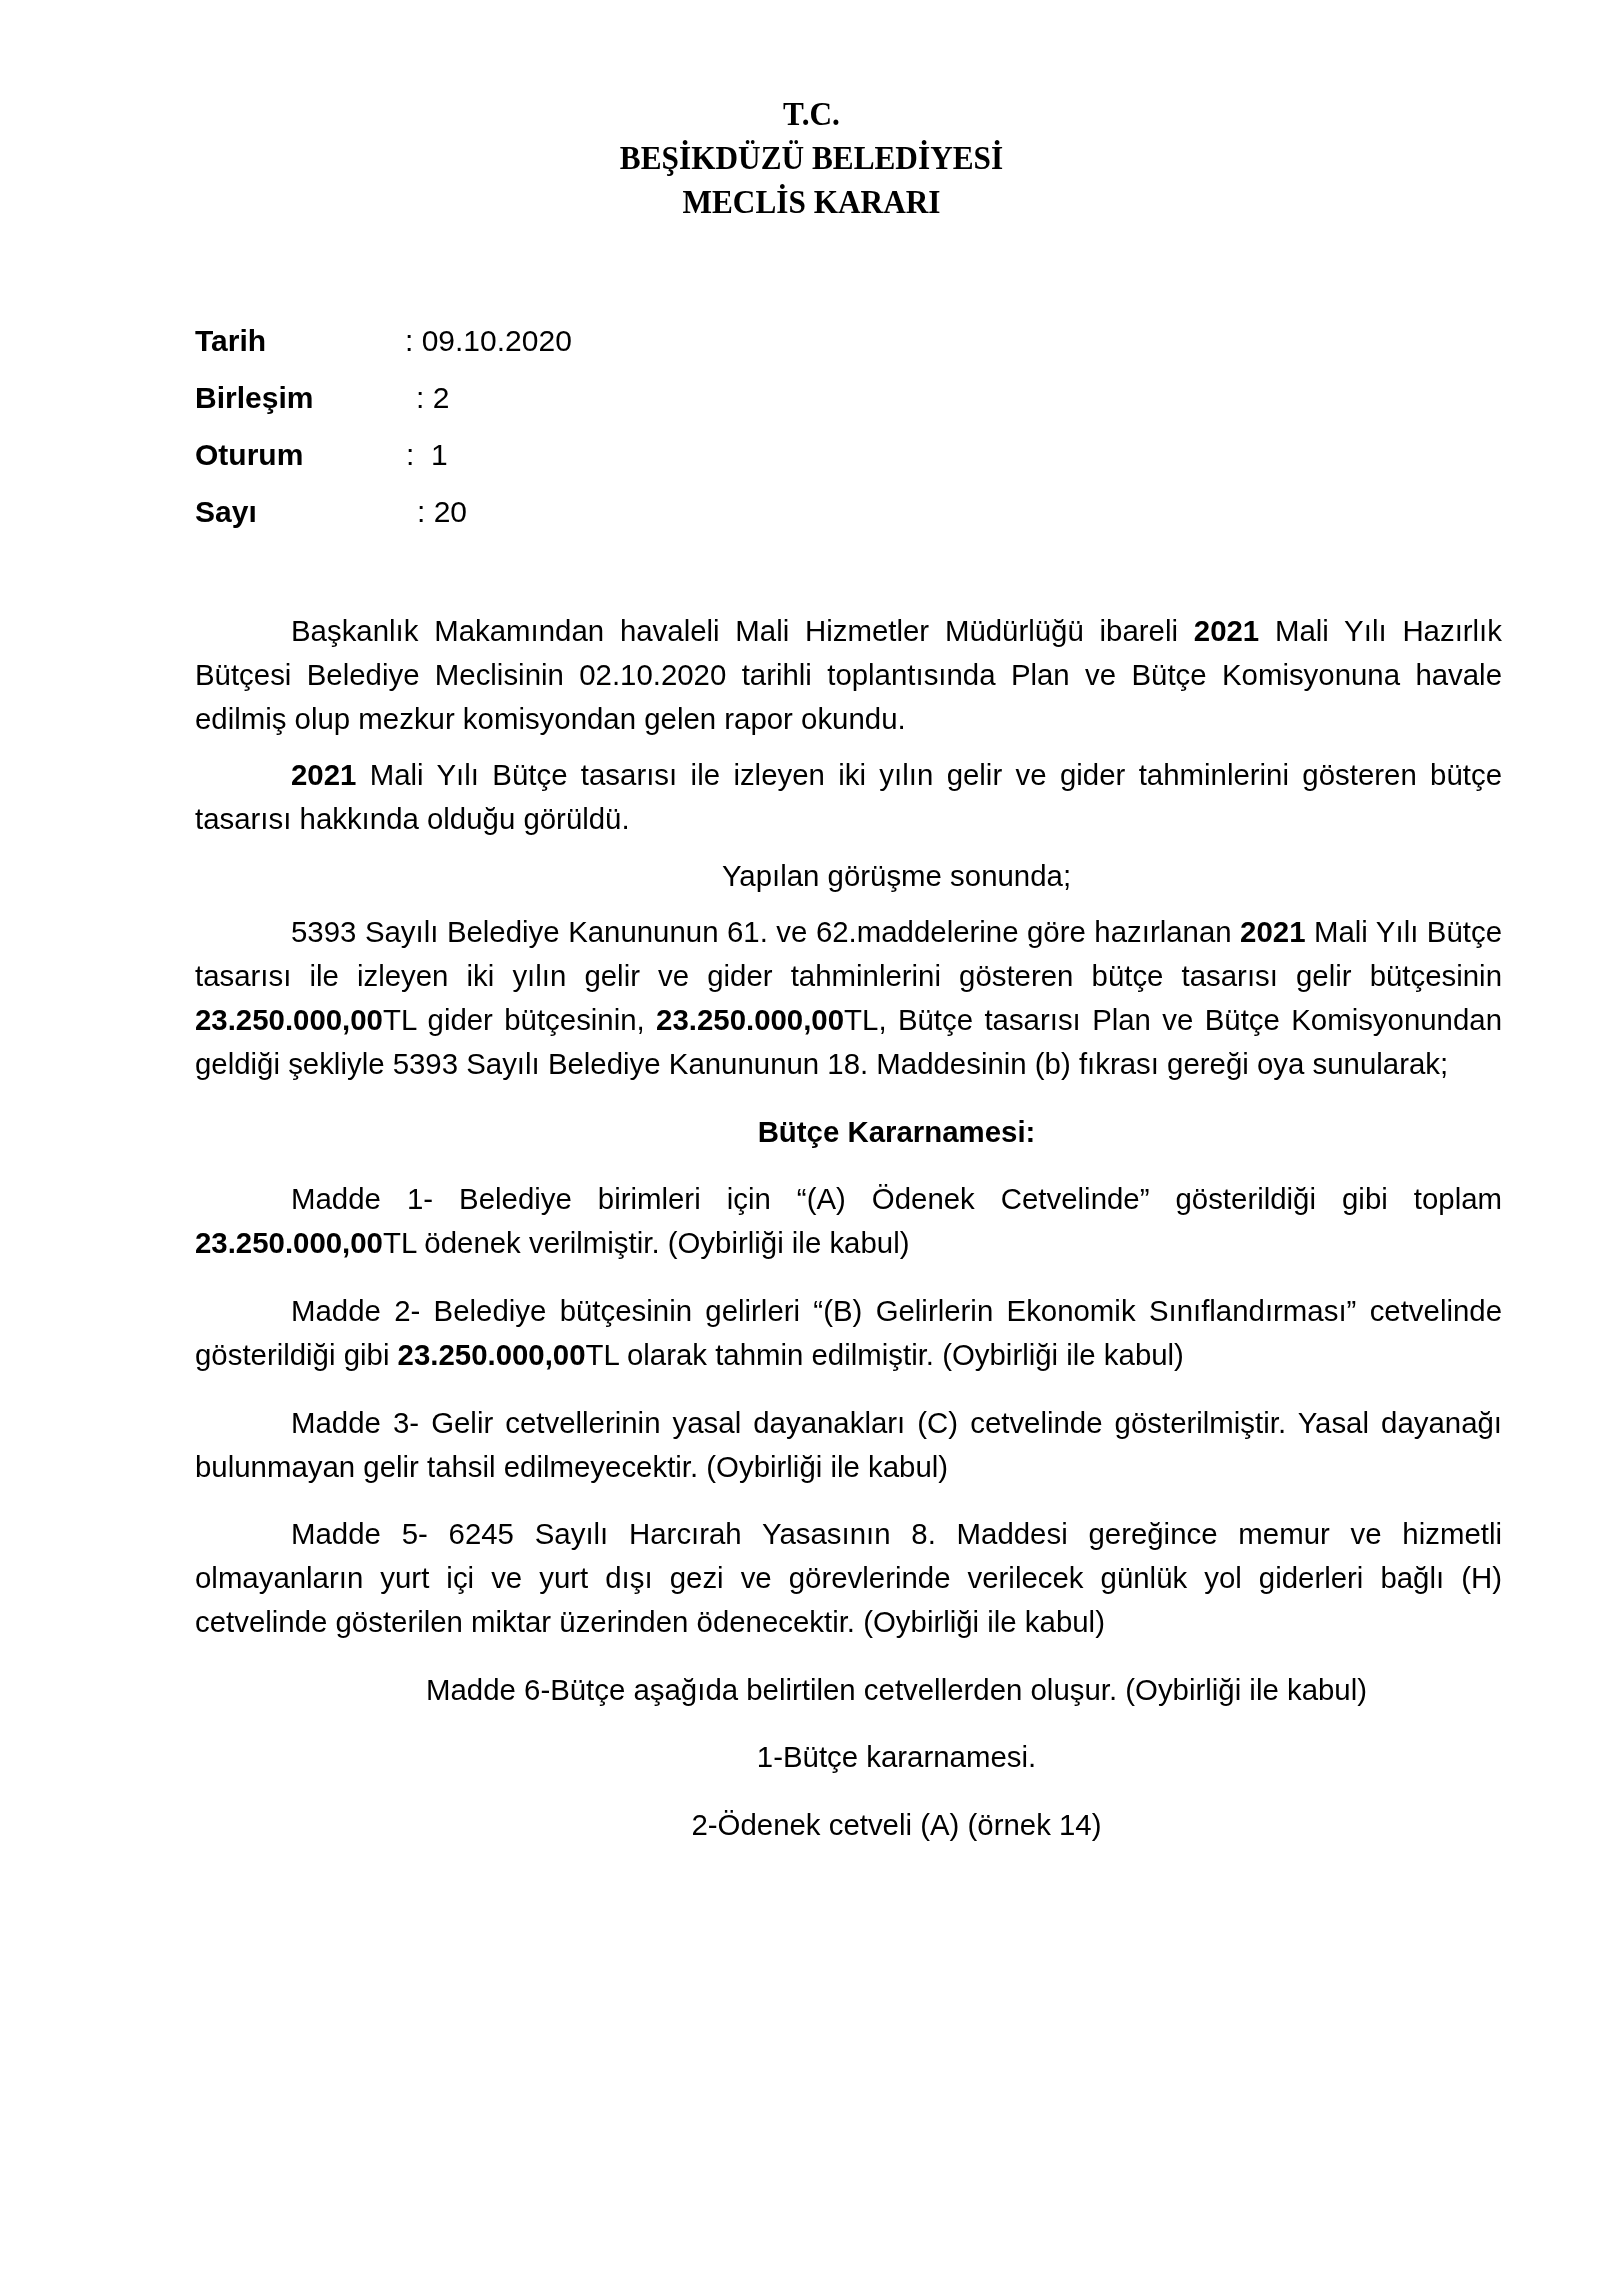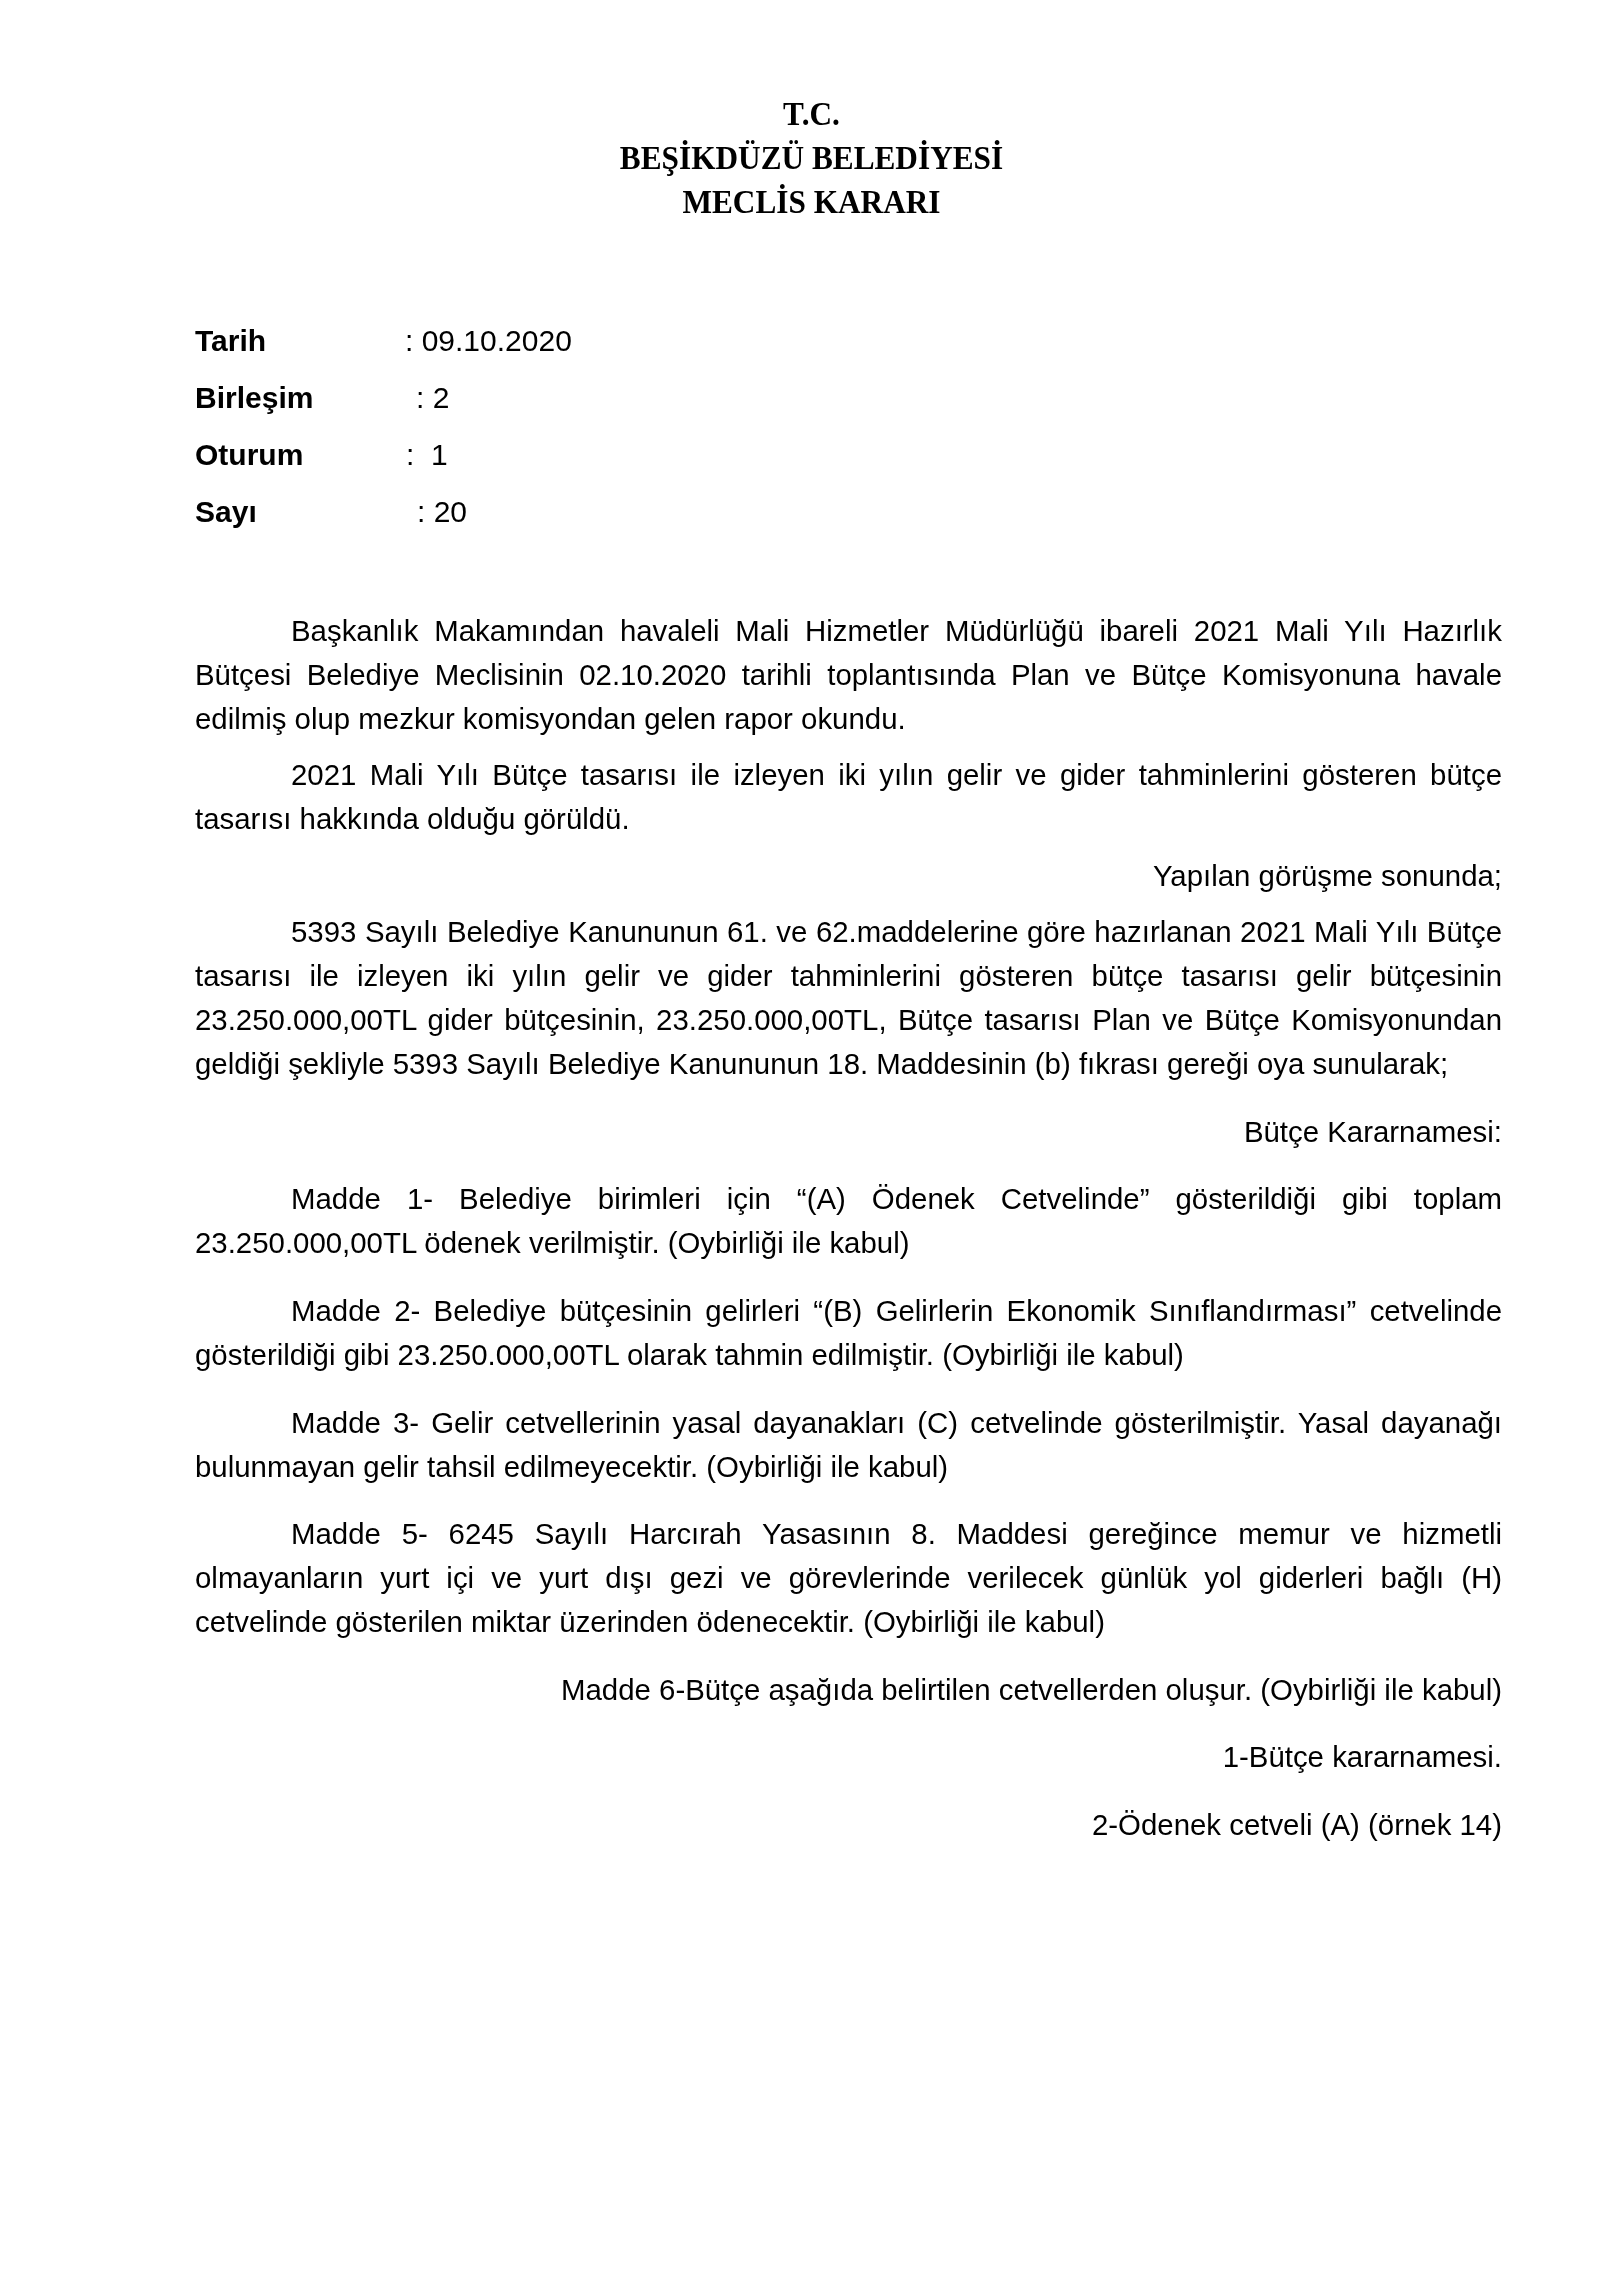--- a/index.html
+++ b/index.html
@@ -9,23 +9,23 @@
             font-family: "Liberation Serif", serif; font-weight: bold; font-size: 34px; line-height: 44px;
             transform: scaleX(0.92); transform-origin: center top; }
   .header div { white-space: nowrap; }
   .meta { position: absolute; left: 195px; top: 324px; font-family: "Liberation Sans", sans-serif; font-size: 30px; }
   .meta-row { position: relative; height: 57px; }
   .meta-label { position: absolute; left: 0; top: 0; font-weight: bold; }
   .meta-value { position: absolute; top: 0; white-space: pre; }
   .body { position: absolute; left: 195px; top: 609px; width: 1307px;
           font-family: "Liberation Sans", sans-serif; font-size: 29.4px; line-height: 44px; }
   .p { text-align: justify; text-indent: 96px; margin: 0 0 12.4px 0; }
-  .p.nojust { text-align: right; }
+  .p.nojust { text-align: center; }
   .p.gap { margin-bottom: 23.6px; }
-  b { font-weight: normal; }
+  b { font-weight: bold; }
 </style>
 </head>
 <body>
 
 <div class="page">
 
   <div class="header">
     <div>T.C.</div>
     <div>BEŞİKDÜZÜ BELEDİYESİ</div>
     <div>MECLİS KARARI</div>

